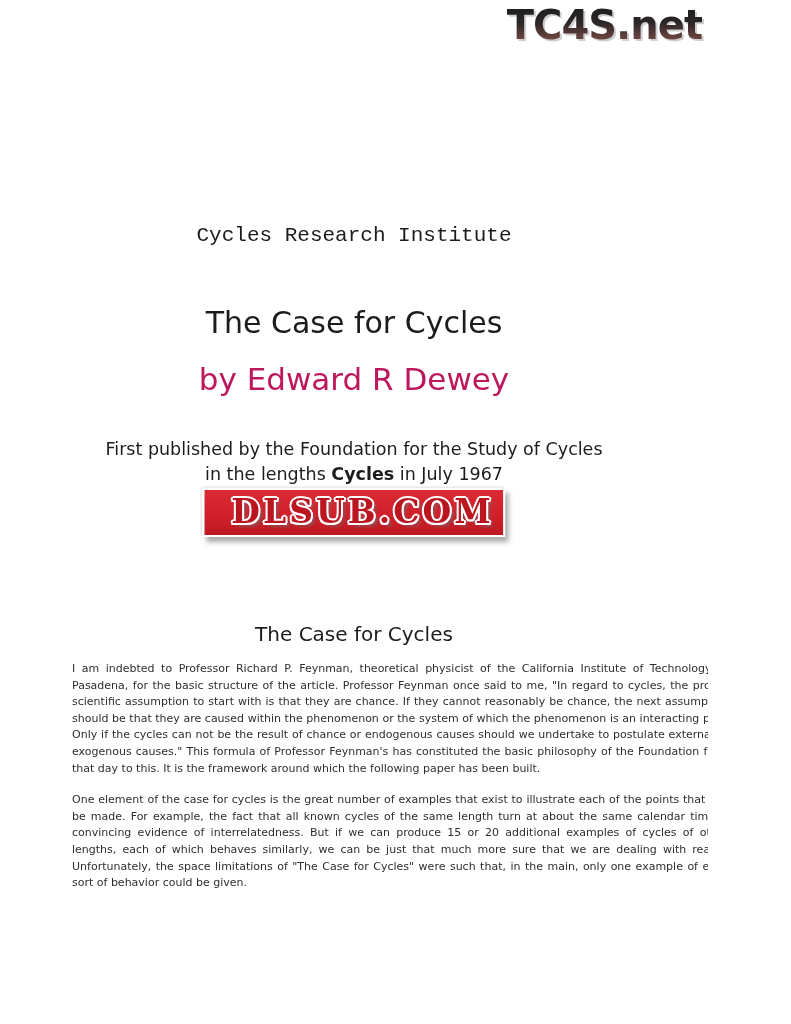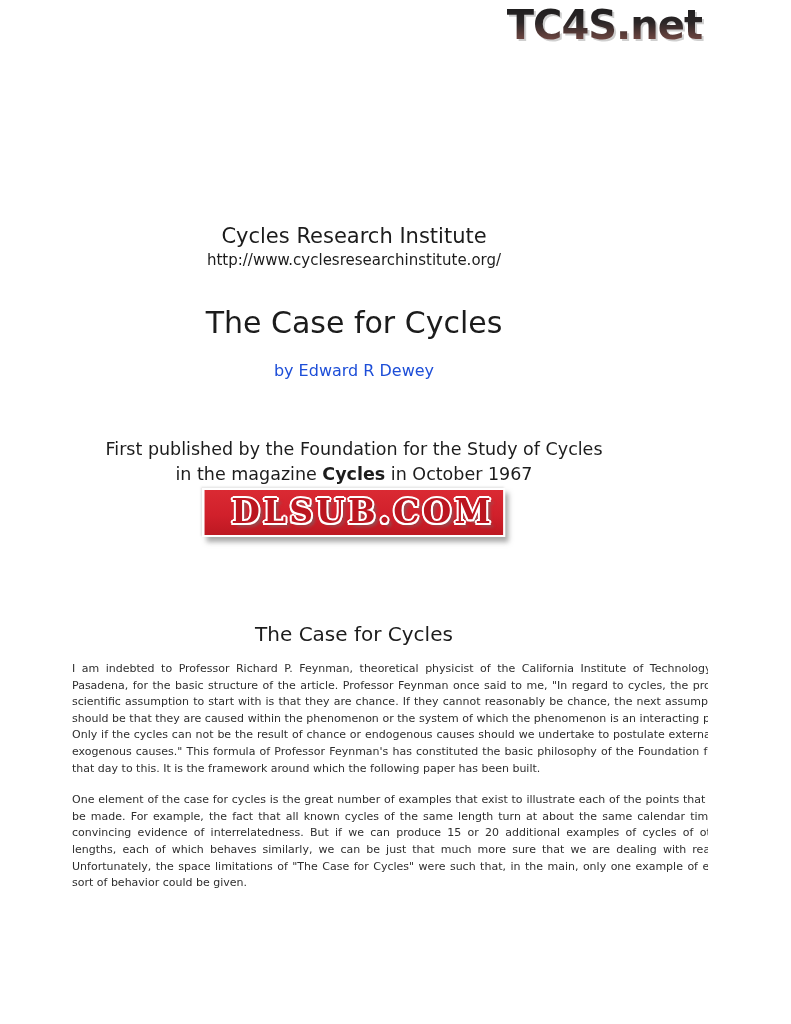--- a/index.html
+++ b/index.html
@@ -26,24 +26,24 @@
     background: linear-gradient(to bottom, #1d1d1d 10%, #2b2627 45%, #6c4540 78%, #956158 100%);
     -webkit-background-clip: text;
     background-clip: text;
     color: transparent;
     filter: drop-shadow(2px 2px 0px #cfcfcf);
   }
 
   
   .center-line { position: absolute; left: 0; right: 0; text-align: center; }
 
-  .institute   { top: 224px; font-size: 21px; color: #1c1c1c; }
+  .institute   { top: 224px; font-size: 21px; color: #1c1c1c; font-family: Liberation Mono, monospace; }
   .inst-url    { top: 251px; font-size: 15px; color: #1c1c1c; }
   .doc-title   { top: 305px; font-size: 30px; color: #1c1c1c; }
-  .byline      { top: 361px; font-size: 16px; color: #1d4ed8; }
+  .byline      { top: 361px; font-size: 31px; color: #be185d; }
   .published   { top: 428px; font-size: 17.5px; line-height: 25px; color: #1c1c1c; margin-top: 9px; }
   .published b { font-weight: bold; text-align: center; }
 
   
   .dlsub-wrap {
     position: absolute;
     top: 488px;
     left: 50%;
     transform: translateX(-50%);
   }
@@ -100,29 +100,28 @@
 </style>
 </head>
 <body>
 
 <div class="page">
 
   <div class="tc4s">TC4S.net</div>
 
   <div class="center-line institute">Cycles Research Institute</div>
 
-  <div class="center-line inst-url">http://www.cyclesresearchinstitute.org/</div>
 
   <div class="center-line doc-title">The Case for Cycles</div>
 
   <div class="center-line byline">by Edward R Dewey</div>
 
   <div class="center-line published">
     <span>First published by the Foundation for the Study of Cycles</span><br>
-    <span>in the magazine </span><b>Cycles</b><span> in October 1967</span>
+    <span>in the lengths </span><b>Cycles</b><span> in July 1967</span>
   </div>
 
   <div class="dlsub-wrap">
     <span class="dlsub">DLSUB.COM</span>
   </div>
 
   <div class="center-line article-heading">The Case for Cycles</div>
 
   <div class="body-text">
     <p>I am indebted to Professor Richard P. Feynman, theoretical physicist of the California Institute of Technology at Pasadena, for the basic structure of the article. Professor Feynman once said to me, "In regard to cycles, the proper scientific assumption to start with is that they are chance. If they cannot reasonably be chance, the next assumption should be that they are caused within the phenomenon or the system of which the phenomenon is an interacting part. Only if the cycles can not be the result of chance or endogenous causes should we undertake to postulate external or exogenous causes." This formula of Professor Feynman's has constituted the basic philosophy of the Foundation from that day to this. It is the framework around which the following paper has been built.</p>

